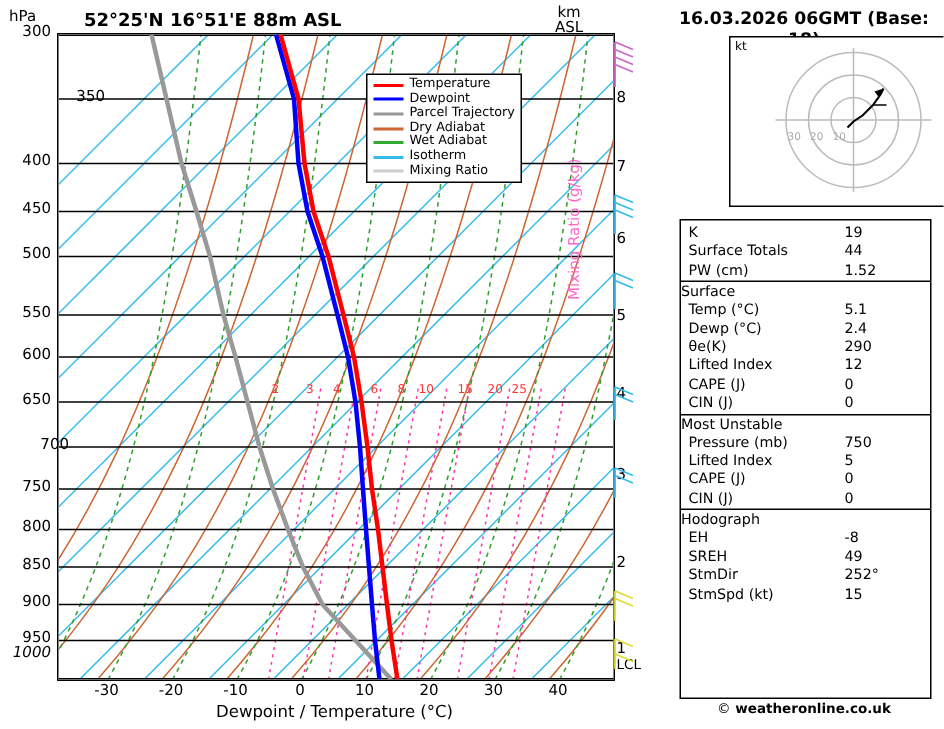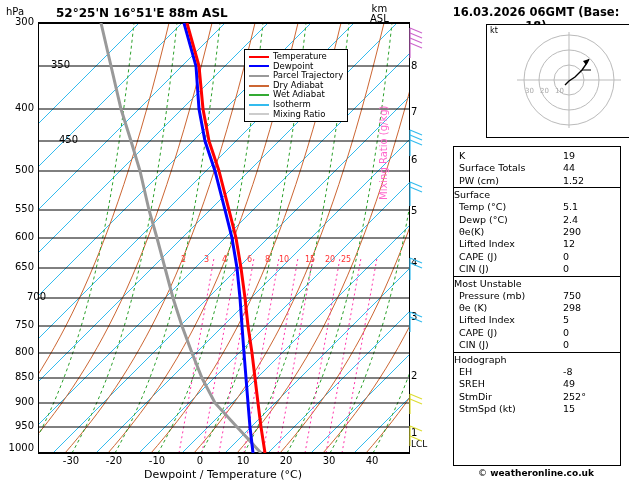--- a/index.html
+++ b/index.html
@@ -193,32 +193,32 @@
         <div>
             <i style="border-top-color:#cccccc;"></i>
             <span>Mixing Ratio</span>
           </div>
       </div>
     </div>
 
     <div class="ylab" style="left:0;top:16px;">300</div>
     <div class="ylab" style="left:16px;top:59px;padding-left:20px;">350</div>
     <div class="ylab" style="left:0;top:102px;">400</div>
-    <div class="ylab" style="left:0;top:134px;margin-left:44px;">450</div>
+    <div class="ylab" style="left:0;top:134px;">450</div>
     <div class="ylab" style="left:0;top:164px;">500</div>
     <div class="ylab" style="left:0;top:203px;">550</div>
     <div class="ylab" style="left:0;top:231px;">600</div>
     <div class="ylab" style="left:0;top:261px;">650</div>
     <div class="ylab" style="left:12px;top:291px;">700</div>
     <div class="ylab" style="left:0;top:319px;">750</div>
     <div class="ylab" style="left:0;top:346px;">800</div>
     <div class="ylab" style="left:0;top:371px;">850</div>
     <div class="ylab" style="left:0;top:396px;">900</div>
     <div class="ylab" style="left:0;top:420px;">950</div>
-    <div class="ylab" style="left:0;top:442px;">1000</div>
+    <div class="ylab" style="left:0;top:430px;font-style:italic;">1000</div>
 
     <div class="xlab" style="left:56px;top:455px;">-30</div>
     <div class="xlab" style="left:99px;top:455px;">-20</div>
     <div class="xlab" style="left:142px;top:455px;">-10</div>
     <div class="xlab" style="left:185px;top:455px;">0</div>
     <div class="xlab" style="left:228px;top:455px;">10</div>
     <div class="xlab" style="left:271px;top:455px;">20</div>
     <div class="xlab" style="left:314px;top:455px;">30</div>
     <div class="xlab" style="left:357px;top:455px;">40</div>
 
@@ -345,24 +345,20 @@
           <span>CIN (J)</span>
           <span style="width:52px;">0</span>
         </div>
 
       <div class="thead">Most Unstable</div>
       <div class="trow">
           <span>Pressure (mb)</span>
           <span style="width:52px;">750</span>
         </div>
       <div class="trow">
-          <span>θe (K)</span>
-          <span style="width:52px;">298</span>
-        </div>
-      <div class="trow">
           <span>Lifted Index</span>
           <span style="width:52px;">5</span>
         </div>
       <div class="trow">
           <span>CAPE (J)</span>
           <span style="width:52px;">0</span>
         </div>
       <div class="trow">
           <span>CIN (J)</span>
           <span style="width:52px;">0</span>

